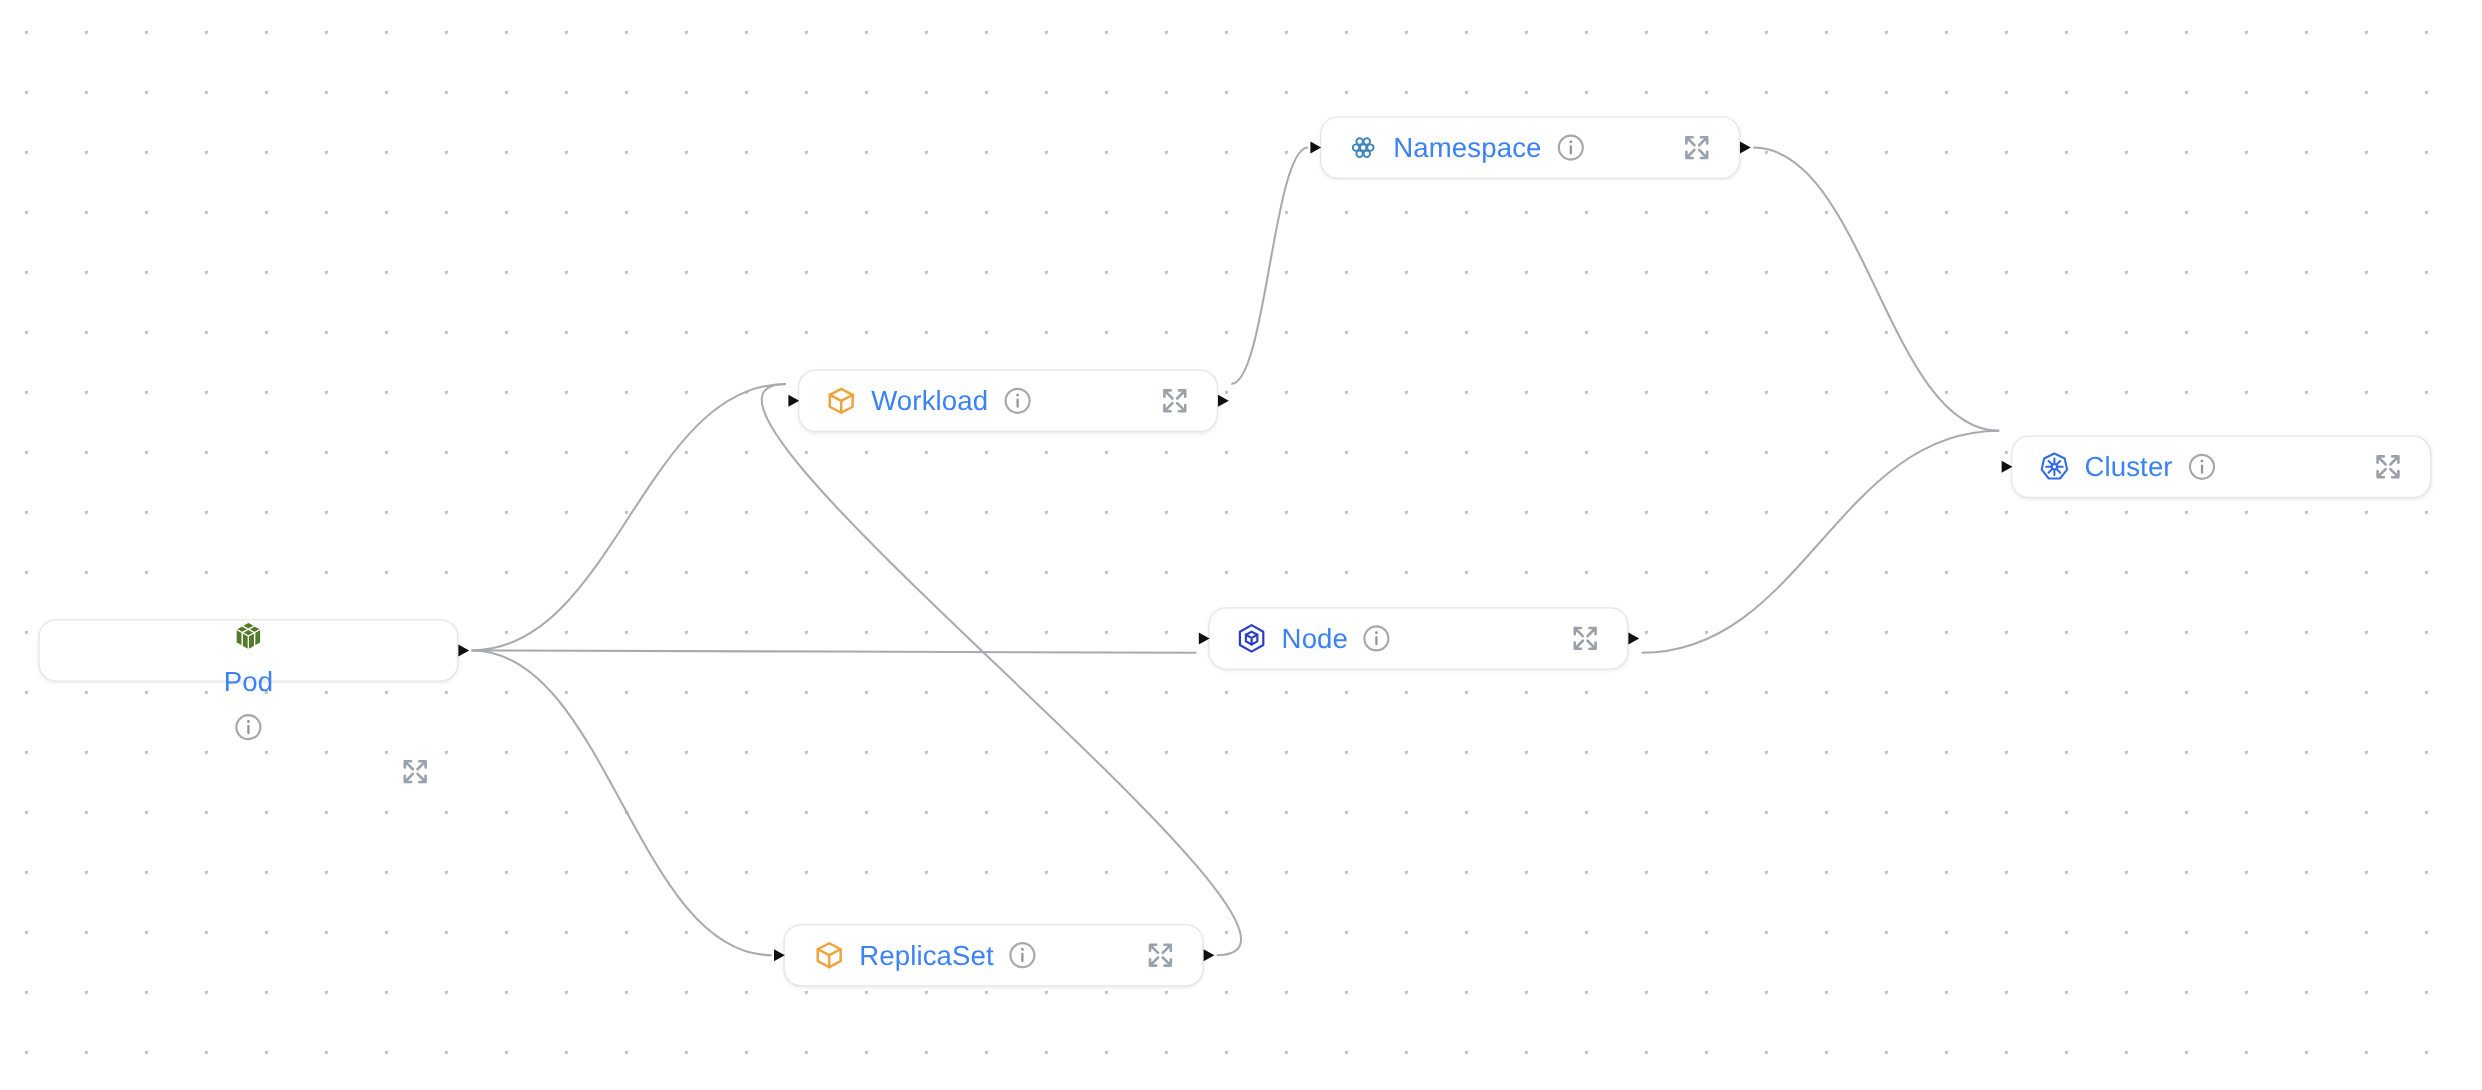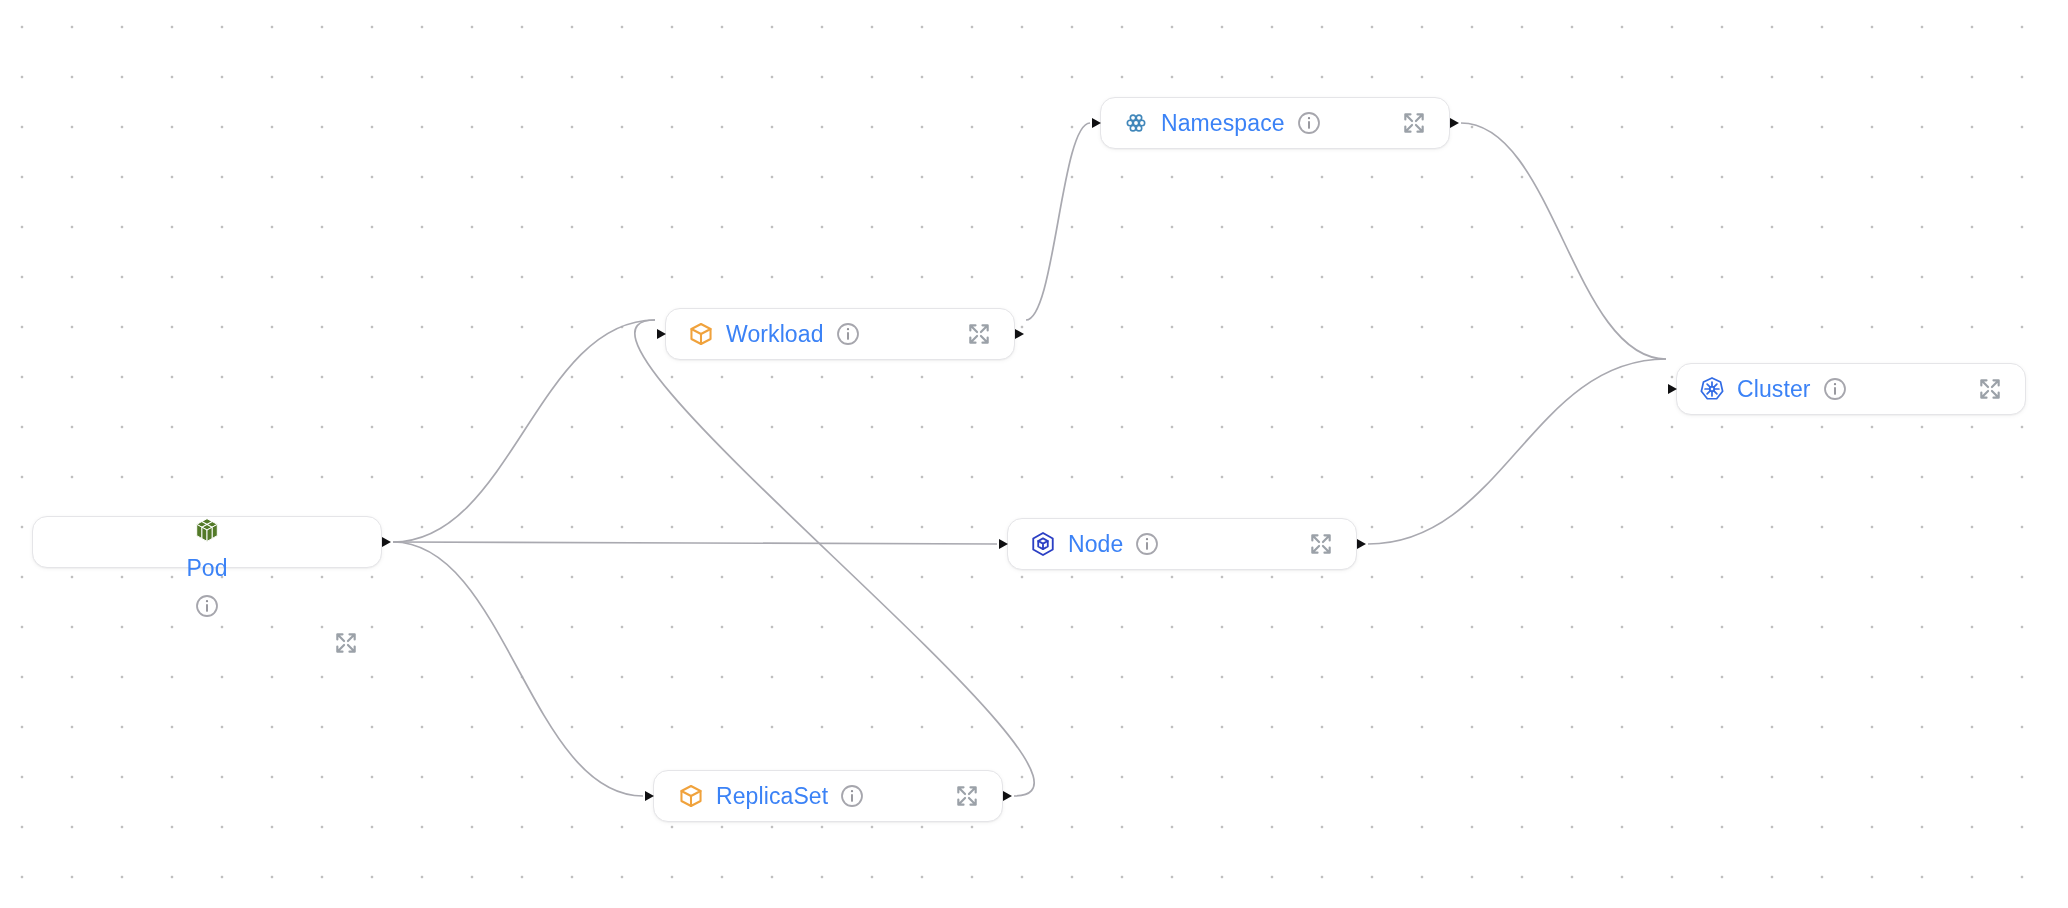--- a/index.html
+++ b/index.html
@@ -168,21 +168,21 @@
             <g fill="none" stroke="#9ba1a8" stroke-width="2" stroke-linecap="round" stroke-linejoin="round">
               <path d="M13.8 10.2 L20 4 M15.2 4 H20 V8.8"></path>
               <path d="M10.2 10.2 L4 4 M4 8.8 V4 H8.8"></path>
               <path d="M10.2 13.8 L4 20 M4 15.2 V20 H8.8"></path>
               <path d="M13.8 13.8 L20 20 M20 15.2 V20 H15.2"></path>
             </g>
           </svg>
         </span>
     <span class="handle handle-right"></span>
   </div>
-      <div class="node" style="left: 1007px; top: 518px;">
+      <div class="node" style="left: 1007px; top: 506px;">
     <span class="handle handle-left"></span>
     <span class="type-icon" style="color: rgb(43, 63, 196);">
           <svg viewBox="0 0 24 24">
             <g fill="none" stroke="currentColor" stroke-width="1.7" stroke-linejoin="round" stroke-linecap="round">
               <path d="M12 1.8 L21 6.9 V17.1 L12 22.2 L3 17.1 V6.9 Z"></path>
               <path d="M12 6.8 L16.4 9.2 V14.3 L12 16.7 L7.6 14.3 V9.2 Z"></path>
               <path d="M7.6 9.2 L12 11.6 L16.4 9.2 M12 11.6 V16.7"></path>
             </g>
           </svg>
         </span>

